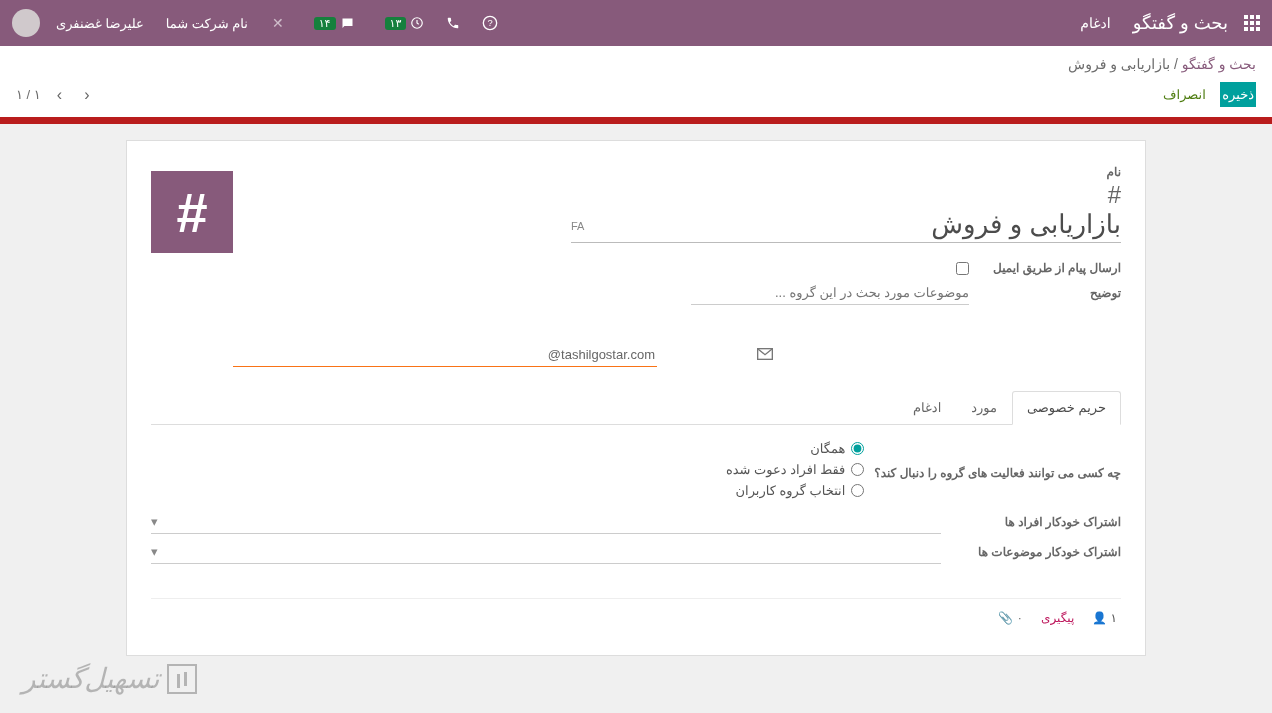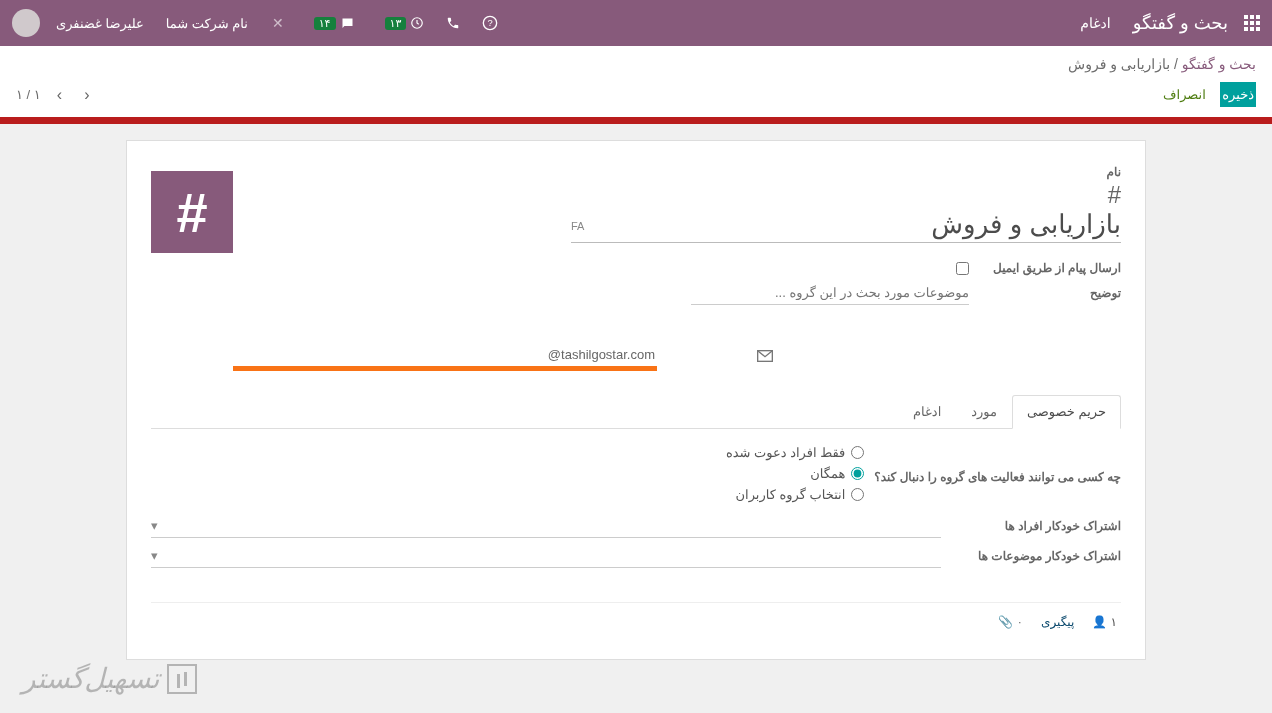--- a/index.html
+++ b/index.html
@@ -35,36 +35,36 @@
 .name-line { display:flex; align-items:flex-end; gap:8px; border-bottom:1px solid #bbb; padding-bottom:2px; max-width:550px; }
 .name-input { border:none; font-size:26px; flex:1; outline:none; color:#4c4c4c; background:transparent; direction:rtl; }
 .lang-tag { font-size:11px; color:#888; padding-bottom:8px; }
 .grid2 { display:flex; gap:28px; margin-top:18px; }
 .grid2 .side { flex:1; }
 .frow { display:flex; align-items:center; gap:12px; margin-bottom:6px; font-size:13px; }
 .frow label { width:140px; color:#666; font-weight:bold; font-size:12px; }
 .frow input[type=text] { border:none; border-bottom:1px solid #ccc; flex:1; font-size:13px; padding:4px 0; outline:none; direction:rtl; background:transparent; }
 .email-row { display:flex; align-items:center; gap:10px; margin-top:32px; max-width:540px; margin-right:auto; }
 .env-icon { color:#888; font-size:16px; }
-.email-field { display:flex; border-bottom:5px solid #f97316; direction:ltr; flex:1; }
+.email-field { display:flex; border-bottom:1px solid #f97316; direction:ltr; flex:1; }
 .email-field input { border:none; flex:1; outline:none; padding:4px; font-size:13px; text-align:left; background:transparent; }
 .suffix { font-size:13px; color:#666; padding:4px 2px; }
 .tabs { display:flex; border-bottom:1px solid #ddd; margin-top:24px; font-size:13px; }
 .tab { padding:8px 14px; border:1px solid transparent; cursor:pointer; color:#666; }
 .tab.active { border:1px solid #ddd; border-bottom:1px solid #fff; margin-bottom:-1px; color:#4c4c4c; border-radius:3px 3px 0 0; }
 .tab-content { padding:16px 0 8px 0; font-size:13px; }
 .radio-row, .sel-row { display:flex; align-items:center; gap:10px; margin-bottom:6px; }
 .radio-row > label.q { width:auto; color:#666; font-weight:bold; font-size:12px; min-width:230px; }
 .radio-group { flex:1; }
 .radio-item { display:flex; align-items:center; gap:6px; margin-bottom:6px; color:#555; }
 .sel-row label { width:170px; color:#666; font-weight:bold; font-size:12px; }
 .select-fake { flex:1; border-bottom:1px solid #ccc; display:flex; justify-content:flex-end; align-items:center; padding:4px 0; cursor:pointer; color:#888; }
 .foot-row { display:flex; align-items:center; gap:18px; padding:12px 4px; font-size:12px; color:#555; justify-content:flex-end; border-top:1px solid #eee; margin-top:20px; direction:ltr; }
 .foot-row .clip { color:#777; cursor:pointer; }
-.foot-row .follow { color:#0c4a6e; cursor:pointer; }
+.foot-row .follow { color:#be185d; cursor:pointer; }
 .watermark { position:fixed; bottom:18px; right:auto; left:22px; font-family:serif; font-style:italic; font-size:28px; color:rgba(0,0,0,.25); pointer-events:none; direction:ltr; }
 .watermark .sq { display:inline-block; width:30px; height:30px; border:2px solid rgba(0,0,0,.25); position:relative; top:6px; margin-right:4px; }
 .watermark .sq:before, .watermark .sq:after { content:""; position:absolute; background:rgba(0,0,0,.25); width:3px; height:14px; top:8px; }
 .watermark .sq:before { left:8px; }
 .watermark .sq:after { right:8px; top:6px; }
 input[type=radio]{ accent-color:#00a09d; }
 </style>
 </head>
 <body>
 
@@ -181,26 +181,26 @@
       <div class="tab active">حریم خصوصی</div>
       <div class="tab">مورد</div>
       <div class="tab">ادغام</div>
     </div>
 
     <div class="tab-content">
       <div class="radio-row">
         <label class="q">چه کسی می توانند فعالیت های گروه را دنبال کند؟</label>
         <div class="radio-group">
           <div class="radio-item">
+            <input type="radio" name="priv" checked="" style="">
+            <span>همگان</span>
+          </div>
+          <div class="radio-item">
             <input type="radio" name="priv" style="">
             <span>فقط افراد دعوت شده</span>
-          </div>
-          <div class="radio-item">
-            <input type="radio" name="priv" checked="" style="">
-            <span>همگان</span>
           </div>
           <div class="radio-item">
             <input type="radio" name="priv" style="">
             <span>انتخاب گروه کاربران</span>
           </div>
         </div>
       </div>
 
       <div class="sel-row">
         <label>اشتراک خودکار افراد ها</label>

